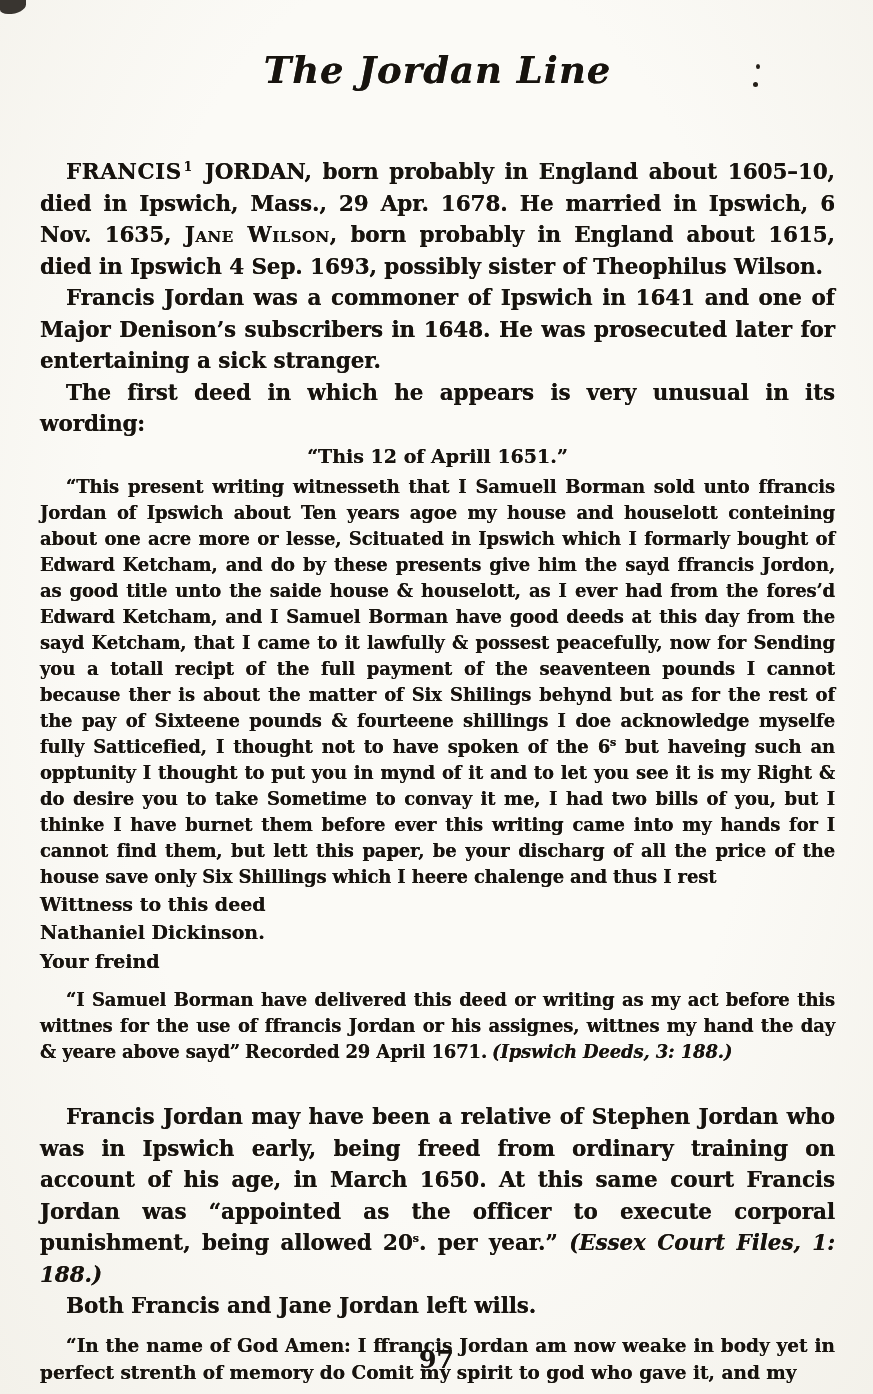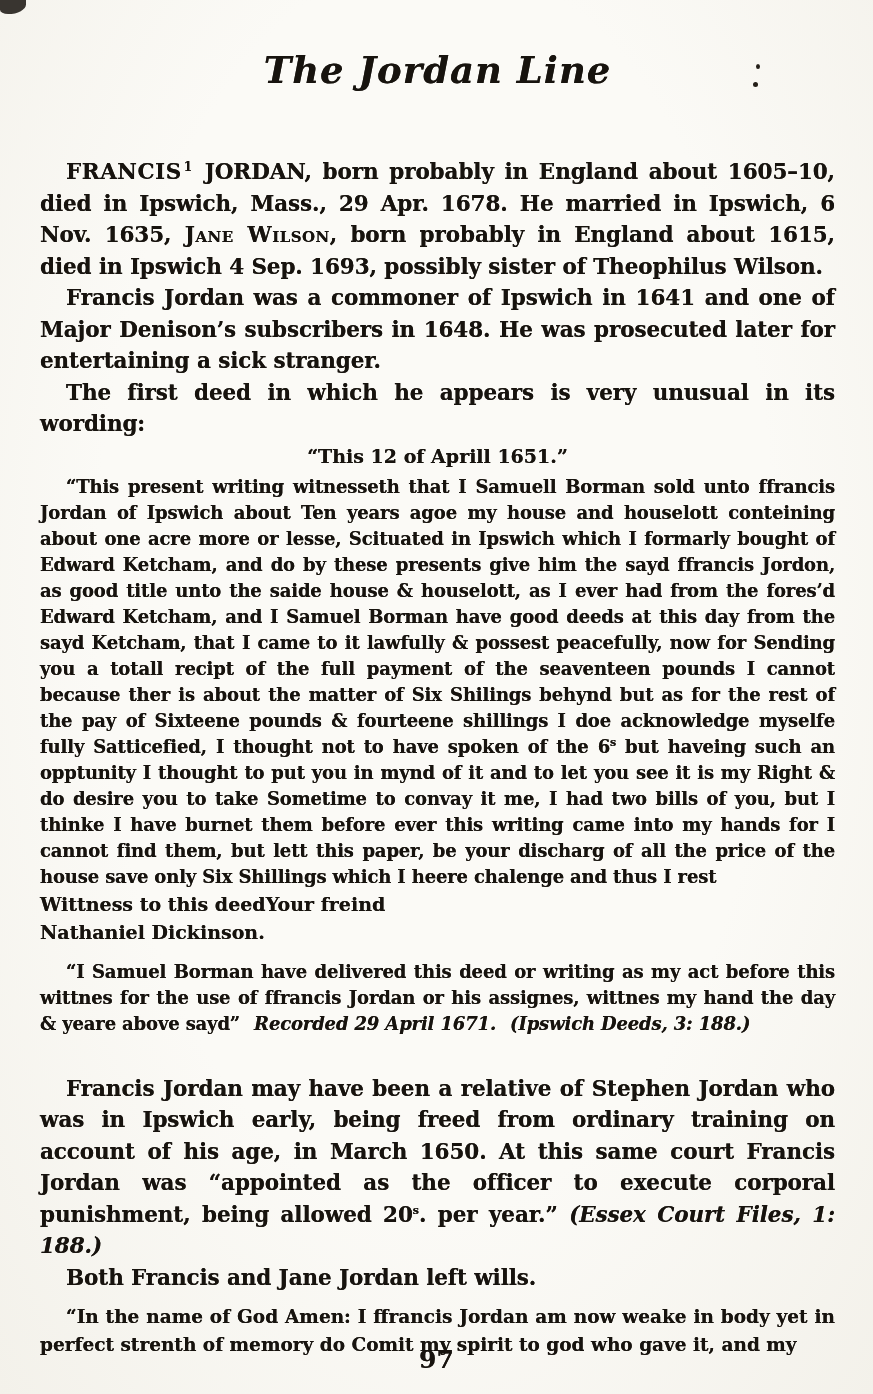--- a/index.html
+++ b/index.html
@@ -51,35 +51,36 @@
     text-indent: 26px;
   }
   .main-text { font-size: 21.5px; line-height: 31.5px; letter-spacing: -0.1px; }
   .small-text { font-size: 18px; line-height: 26px; letter-spacing: -0.15px; }
 
   .caps { letter-spacing: 0.5px; }
   sup.gen { font-size: 12px; vertical-align: super; line-height: 0; padding: 0 2px; }
   sup.unit { font-size: 11px; vertical-align: super; line-height: 0; }
   .smallcaps { font-variant: small-caps; letter-spacing: 0.5px; }
   .italic { font-style: italic; }
-  .sp { margin-left: 14px; font-style: italic; }
+  .sp { margin-left: 5px; }
 
   .deed-heading {
     text-align: center;
     font-weight: bold;
     font-size: 19px;
     line-height: 24px;
     margin: 4px 0 6px 0;
   }
   .sig-row {
     display: flex;
     font-weight: bold;
     font-size: 19px;
     line-height: 28.5px;
     padding-right: 150px;
+    flex-direction: column;
   }
   .sig-right .sig-name { padding-left: 28px; }
 
   .delivery-block { margin-top: 12px; }
   .other-deeds { font-style: italic; }
   .stephen { margin-top: 36px; }
   .will-para { margin-top: 10px; font-size: 18.5px; line-height: 27.5px; }
 
   .page-number {
     position: absolute;

